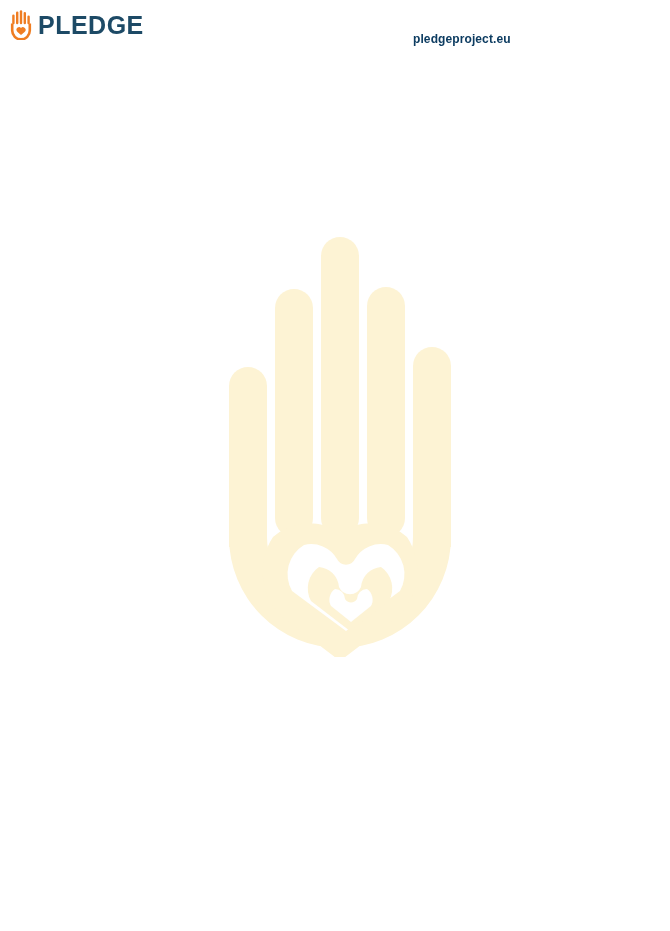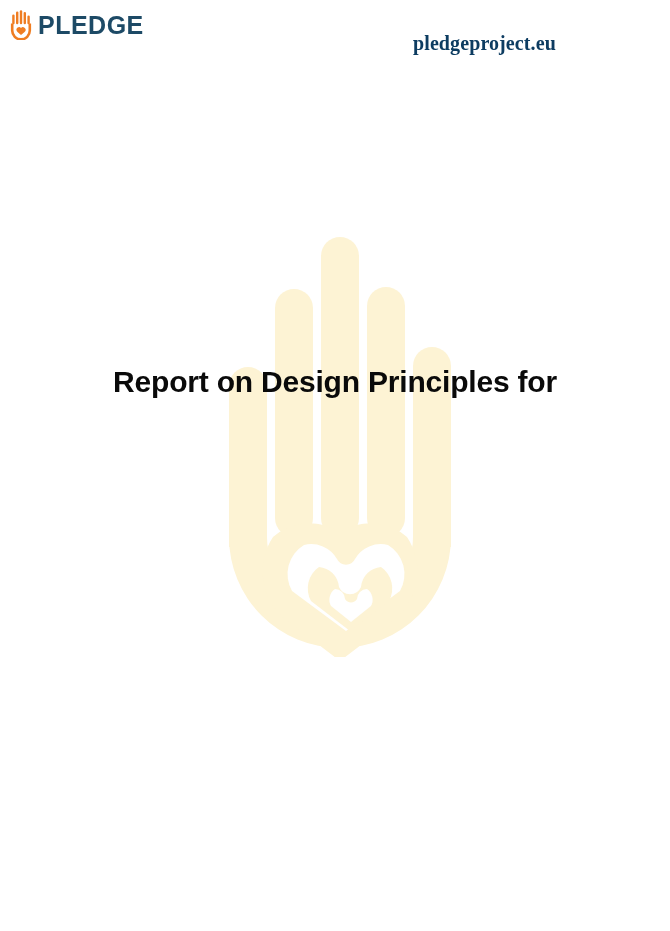--- a/index.html
+++ b/index.html
@@ -50,22 +50,22 @@
     font-weight: bold;
     letter-spacing: 0.5px;
     color: #1d4a66;
     line-height: 1;
     white-space: nowrap;
   }
   .site-url {
     position: absolute;
     left: 413px;
     top: 32px;
-    font-family: Liberation Serif, serif;
-    font-size: 20px;
+    font-family: Liberation Sans, sans-serif;
+    font-size: 12px;
     font-weight: bold;
     color: #0d3c61;
     letter-spacing: 0.1px;
     white-space: nowrap;
   }
 
   
   .watermark {
     position: absolute;
     left: 201px;
@@ -157,21 +157,20 @@
       <g fill="#fdf3d4">
         <path d="M118 330 a22 22 0 0 1 20 20 a12 12 0 0 0 22 0 a22 22 0 0 1 20 -20 a26 26 0 0 1 8 34 l-39 30 l-39 -30 a26 26 0 0 1 8 -34 z"></path>
       </g>
       <g fill="#ffffff">
         <path d="M134 352 a10 10 0 0 1 10 10 a7 7 0 0 0 12 0 a10 10 0 0 1 10 -10 a13 13 0 0 1 4 17 l-20 16 l-20 -16 a13 13 0 0 1 4 -17 z"></path>
       </g>
     </svg>
   </div>
 
   <div class="title-block">
-    <div class="doc-title-line">Report on Design Principles for</div>
   </div>
 
   <div class="footer">
 
     
 
     
   </div>
 
 </div>

